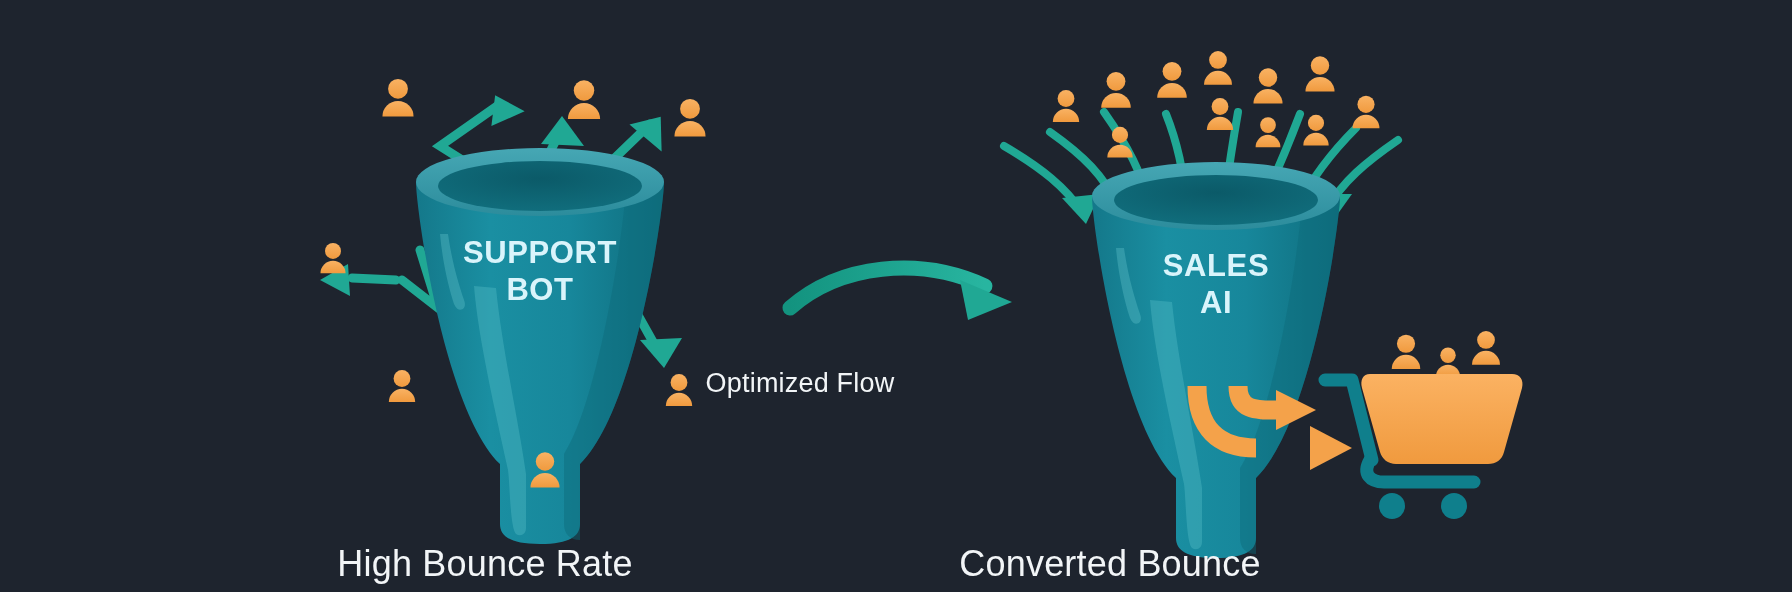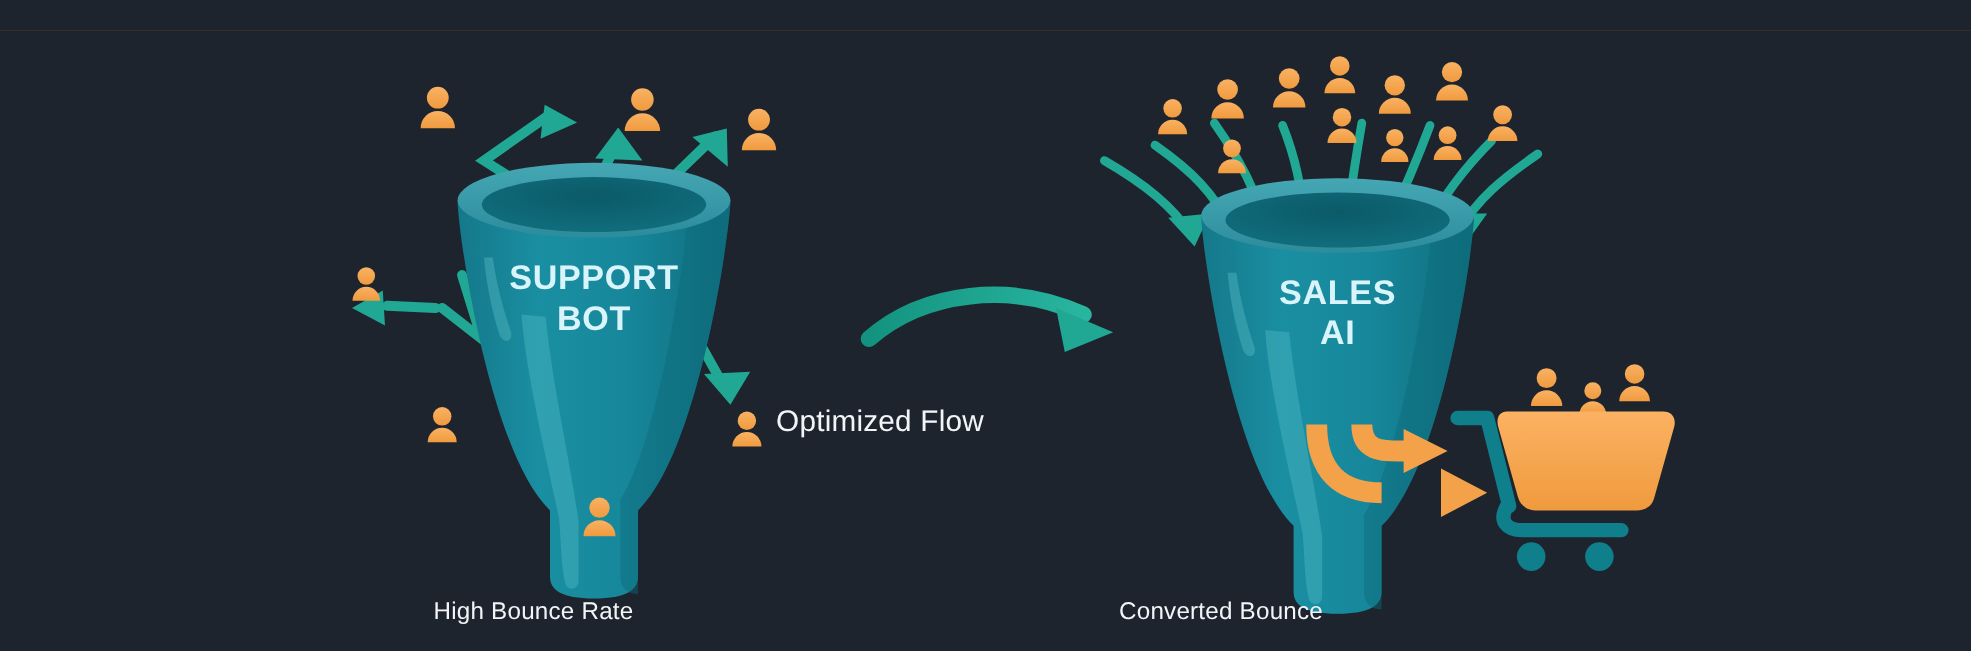--- a/index.html
+++ b/index.html
@@ -18,21 +18,21 @@
     background: #1e242e;
     overflow: hidden;
   }
   #scene { position: absolute; inset: 0; width: 1792px; height: 592px; }
 
   .caption {
     position: absolute;
     text-align: center;
     color: #f2f5f7;
     font-family: "Liberation Sans", sans-serif;
-    font-size: 22px;
+    font-size: 36px;
     font-weight: 400;
     letter-spacing: 0.2px;
     white-space: nowrap;
     user-select: none;
   }
   #caption-left  { left: 270px;  top: 515px; width: 430px; }
   #caption-right { left: 895px;  top: 515px; width: 430px; }
   #caption-flow  { left: 645px;  top: 340px; width: 310px; font-size: 27px; }
 
   .funnel-label {

